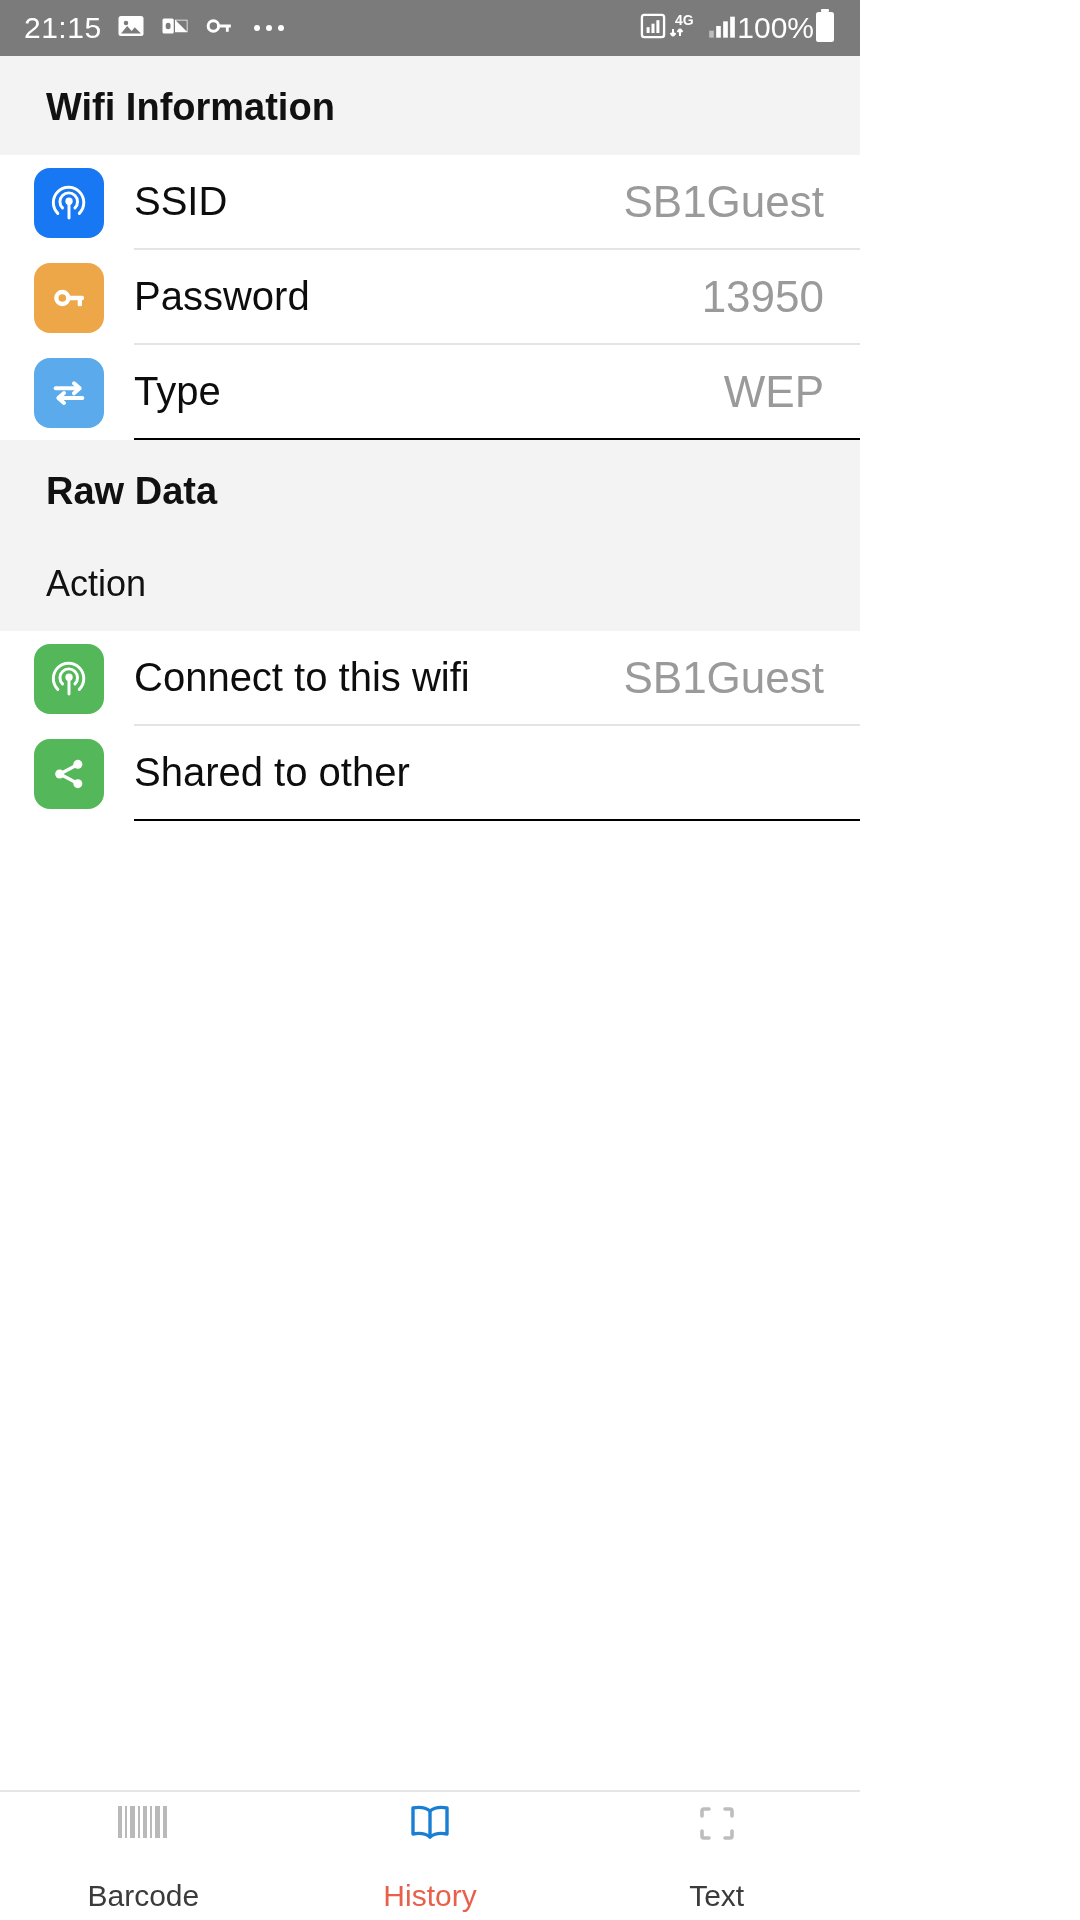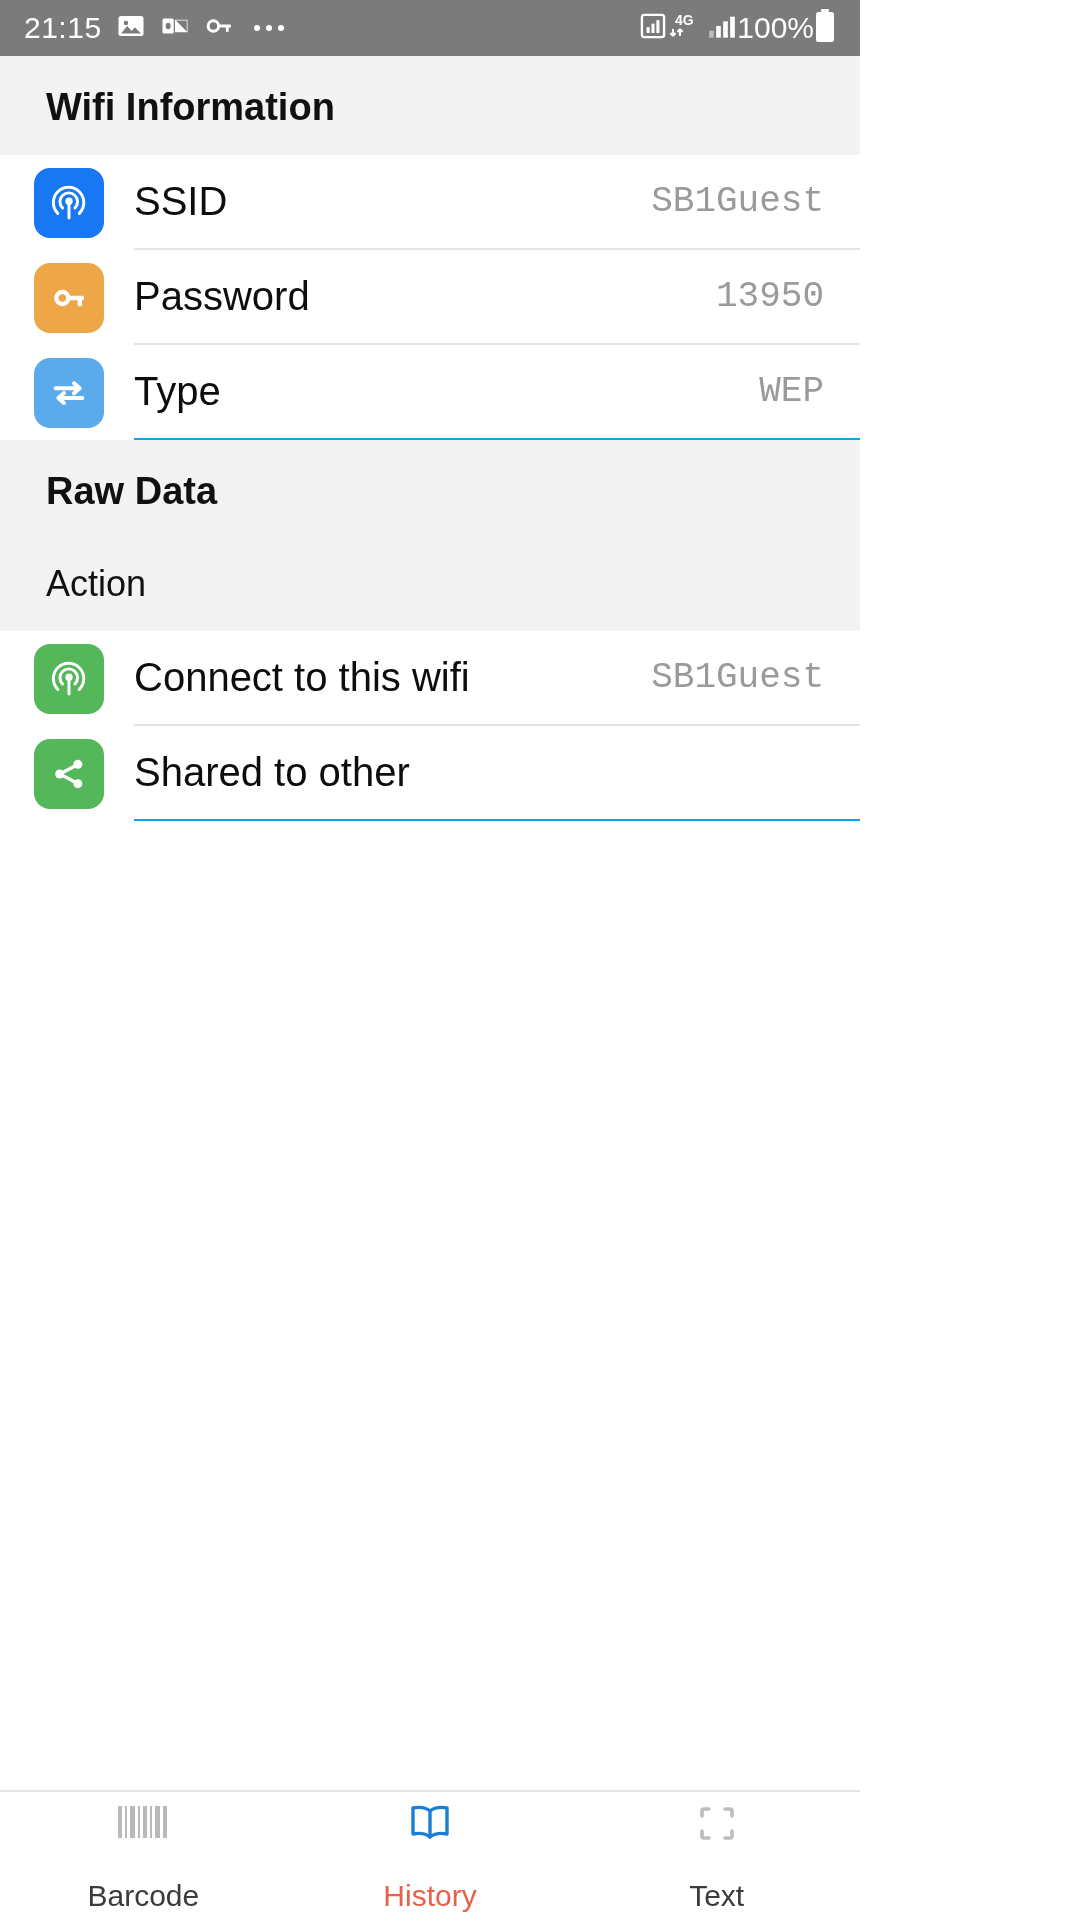--- a/index.html
+++ b/index.html
@@ -51,23 +51,23 @@
   }
   .row .ico {
     width:70px; height:70px; border-radius:16px;
     display:flex; align-items:center; justify-content:center; flex:none;
   }
   .row .rbody {
     flex:1 1 auto; display:flex; align-items:center;
     margin-left:30px; height:100%; padding-right:36px;
     border-bottom:2px solid #e4e4e4;
   }
-  .row:last-child .rbody { border-bottom:2px solid #0ea5e9; }
+  .row:last-child .rbody { border-bottom:2px solid #000000; }
   .row .label { font-size:40px; color:#0d0d0d; }
-  .row .value { margin-left:auto; font-size:36px; color:#9a9a9a;font-family:Liberation Mono, monospace; }
+  .row .value { margin-left:auto; font-size:44px; color:#9a9a9a; }
 
   .ico.blue    { background:#1877f2; }
   .ico.orange  { background:#eda749; }
   .ico.ltblue  { background:#5aaaec; }
   .ico.green   { background:#54b85a; }
 
   
   .bottomnav {
     height:130px; background:#ffffff; border-top:2px solid #e6e6e6;
     display:flex; flex:none; align-items:center;

